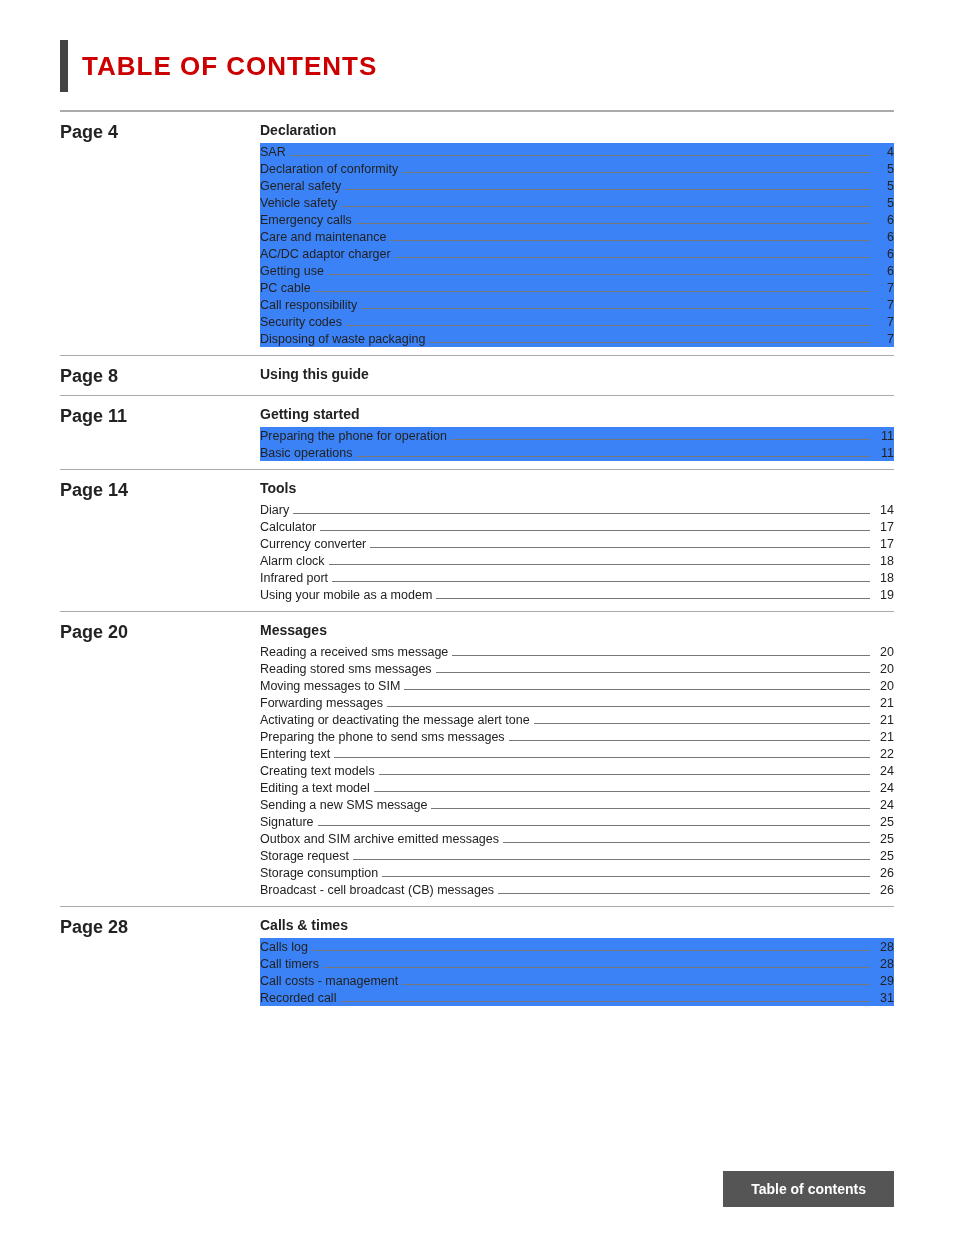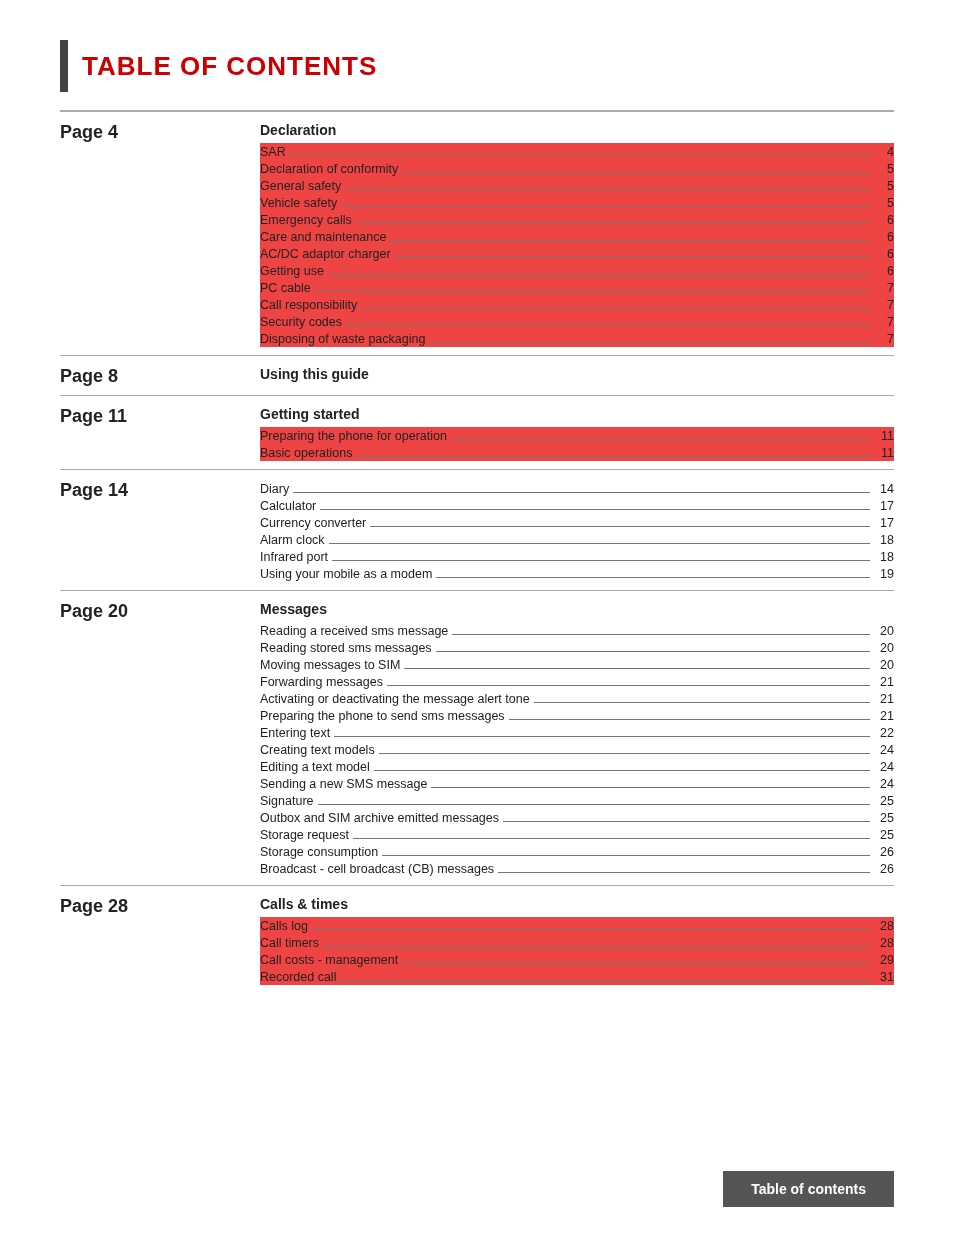--- a/index.html
+++ b/index.html
@@ -91,21 +91,21 @@
 
     .rw-sub-page {
       white-space: nowrap;
       font-size: 12.5px;
       padding-left: 4px;
       min-width: 24px;
       text-align: right;
     }
 
     .hi-bg {
-      background: #ef4444;
+      background: #3b82f6;
     }
 
     
     .footer-bar {
       position: absolute;
       bottom: 40px;
       right: 60px;
       background: #555;
       color: #fff;
       font-size: 14px;
@@ -211,20 +211,21 @@
           <div class="rw-sub hi-bg">
             <span class="rw-sub-label">Basic operations</span>
             <span class="rw-sub-dots hi-bg"></span>
             <span class="rw-sub-page">11</span>
           </div>
         </div>
       </div>
       <div class="row-wrapper">
         <div class="rw-page">Page 14</div>
         <div class="rw-content">
+          <div class="rw-title">Tools</div>
           <div class="rw-sub">
             <span class="rw-sub-label">Diary</span>
             <span class="rw-sub-dots"></span>
             <span class="rw-sub-page">14</span>
           </div>
           <div class="rw-sub">
             <span class="rw-sub-label">Calculator</span>
             <span class="rw-sub-dots"></span>
             <span class="rw-sub-page">17</span>
           </div>

